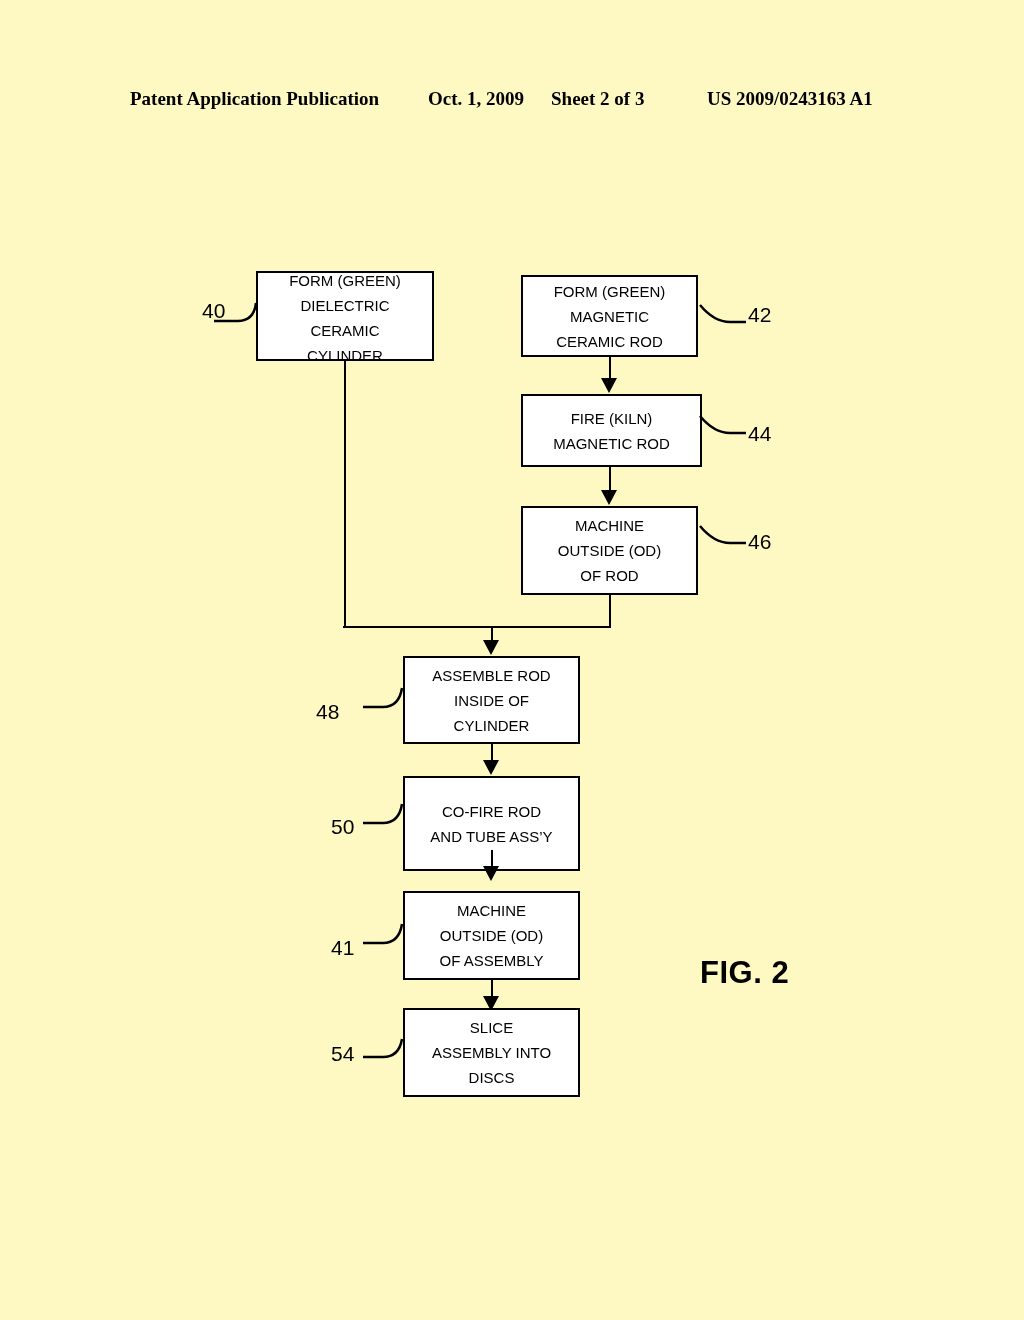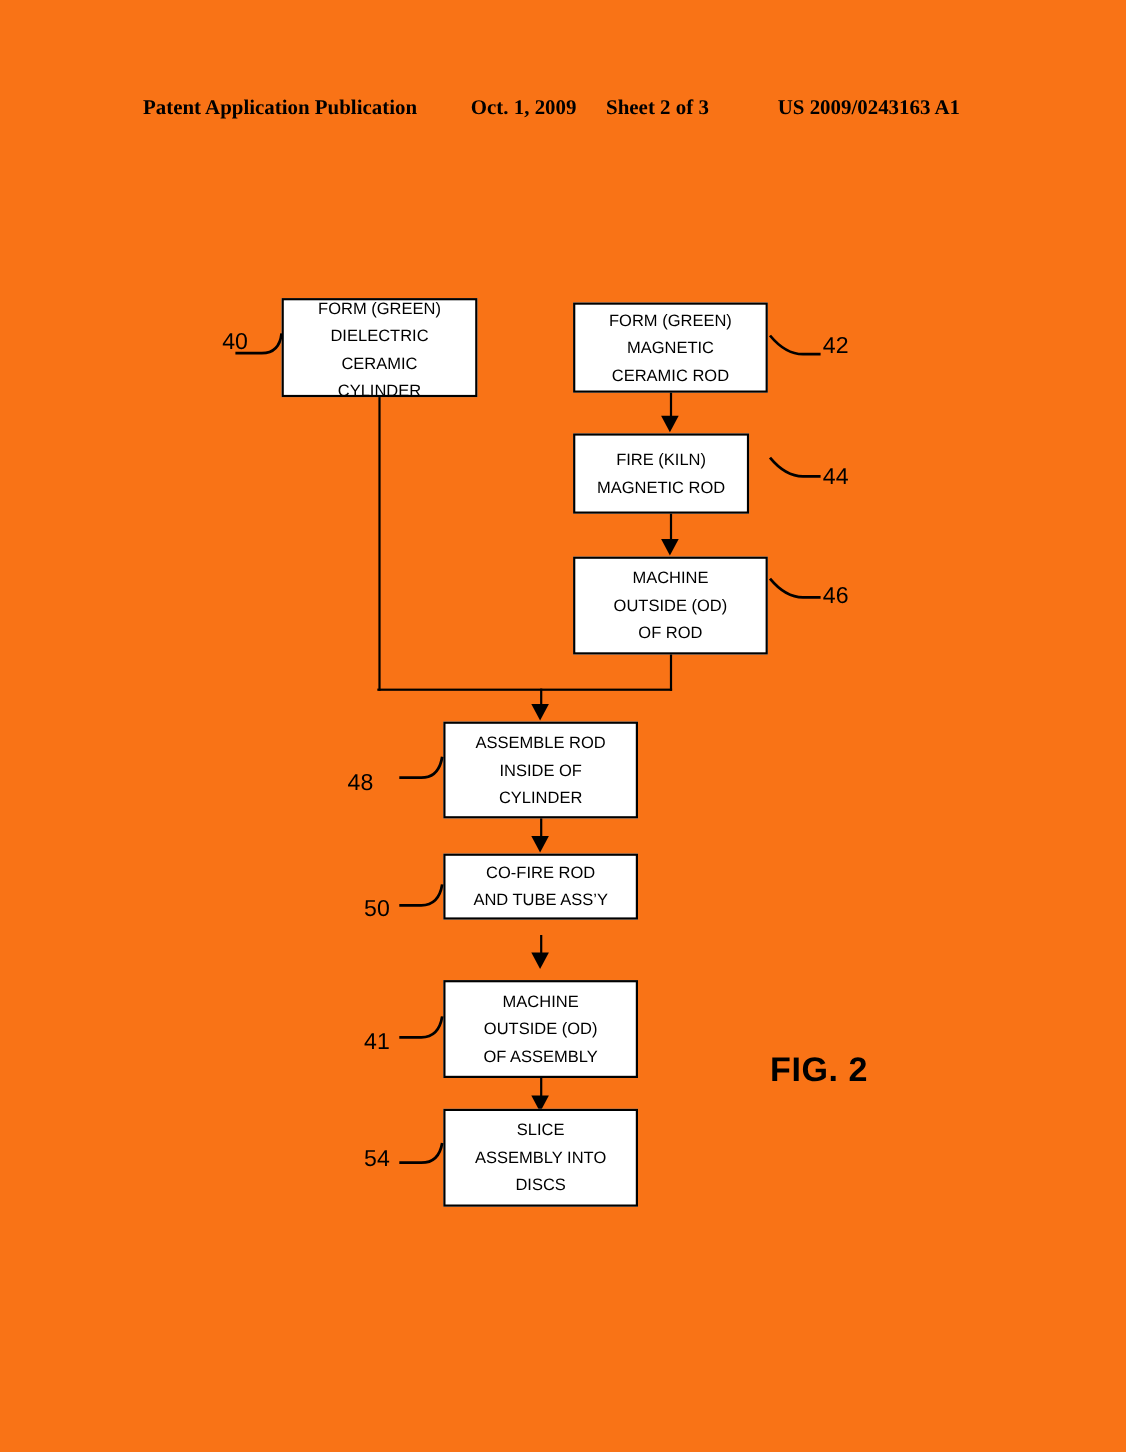--- a/index.html
+++ b/index.html
@@ -4,21 +4,21 @@
 <style>
   html, body {
     margin: 0;
     padding: 0;
     background: #ffffff;
   }
   #page {
     position: relative;
     width: 1024px;
     height: 1320px;
-    background: #f97316;
+    background: #fef9c3;
     overflow: hidden;
     font-family: "Liberation Sans", sans-serif;
     color: #000000;
   }
 
   
   .hdr {
     position: absolute;
     top: 88px;
     left: 0;
@@ -128,21 +128,21 @@
     <span class="ln">CERAMIC ROD</span>
   </div>
   <svg class="leader" style="left:698px; top:300px;" width="50" height="26">
     <path d="M 2 5 Q 16 22 32 22 L 48 22" stroke="#000" stroke-width="2.5" fill="none"></path>
   </svg>
   <div class="refnum" style="left:748px; top:303px;">42</div>
 
   <div class="vline" style="left:609px; top:357px; height:22px;"></div>
   <div class="arrowhead" style="left:601px; top:378px;"></div>
 
-  <div class="fbox" style="left:521px; top:394px; width:160px; height:73px;text-align:right;">
+  <div class="fbox" style="left:521px; top:394px; width:181px; height:73px;text-align:right;">
     <span class="ln">FIRE (KILN)</span>
     <span class="ln">MAGNETIC ROD</span>
   </div>
   <svg class="leader" style="left:698px; top:411px;" width="50" height="26">
     <path d="M 2 5 Q 16 22 32 22 L 48 22" stroke="#000" stroke-width="2.5" fill="none"></path>
   </svg>
   <div class="refnum" style="left:748px; top:422px;">44</div>
 
   <div class="vline" style="left:609px; top:467px; height:24px;"></div>
   <div class="arrowhead" style="left:601px; top:490px;"></div>
@@ -172,21 +172,21 @@
     <span class="ln">CYLINDER</span>
   </div>
   <div class="refnum" style="left:316px; top:700px;">48</div>
   <svg class="leader" style="left:361px; top:680px;" width="48" height="32">
     <path d="M 2 27 L 22 27 Q 38 27 41 8" stroke="#000" stroke-width="2.5" fill="none"></path>
   </svg>
 
   <div class="vline" style="left:491px; top:744px; height:17px;"></div>
   <div class="arrowhead" style="left:483px; top:760px;"></div>
 
-  <div class="fbox" style="left:403px; top:776px; width:177px; height:60px;">
+  <div class="fbox" style="left:403px; top:776px; width:177px; height:95px;">
     <span class="ln">CO-FIRE ROD</span>
     <span class="ln">AND TUBE ASS’Y</span>
   </div>
   <div class="refnum" style="left:331px; top:815px;">50</div>
   <svg class="leader" style="left:361px; top:796px;" width="48" height="32">
     <path d="M 2 27 L 22 27 Q 38 27 41 8" stroke="#000" stroke-width="2.5" fill="none"></path>
   </svg>
 
   <div class="vline" style="left:491px; top:850px; height:17px;"></div>
   <div class="arrowhead" style="left:483px; top:866px;"></div>

